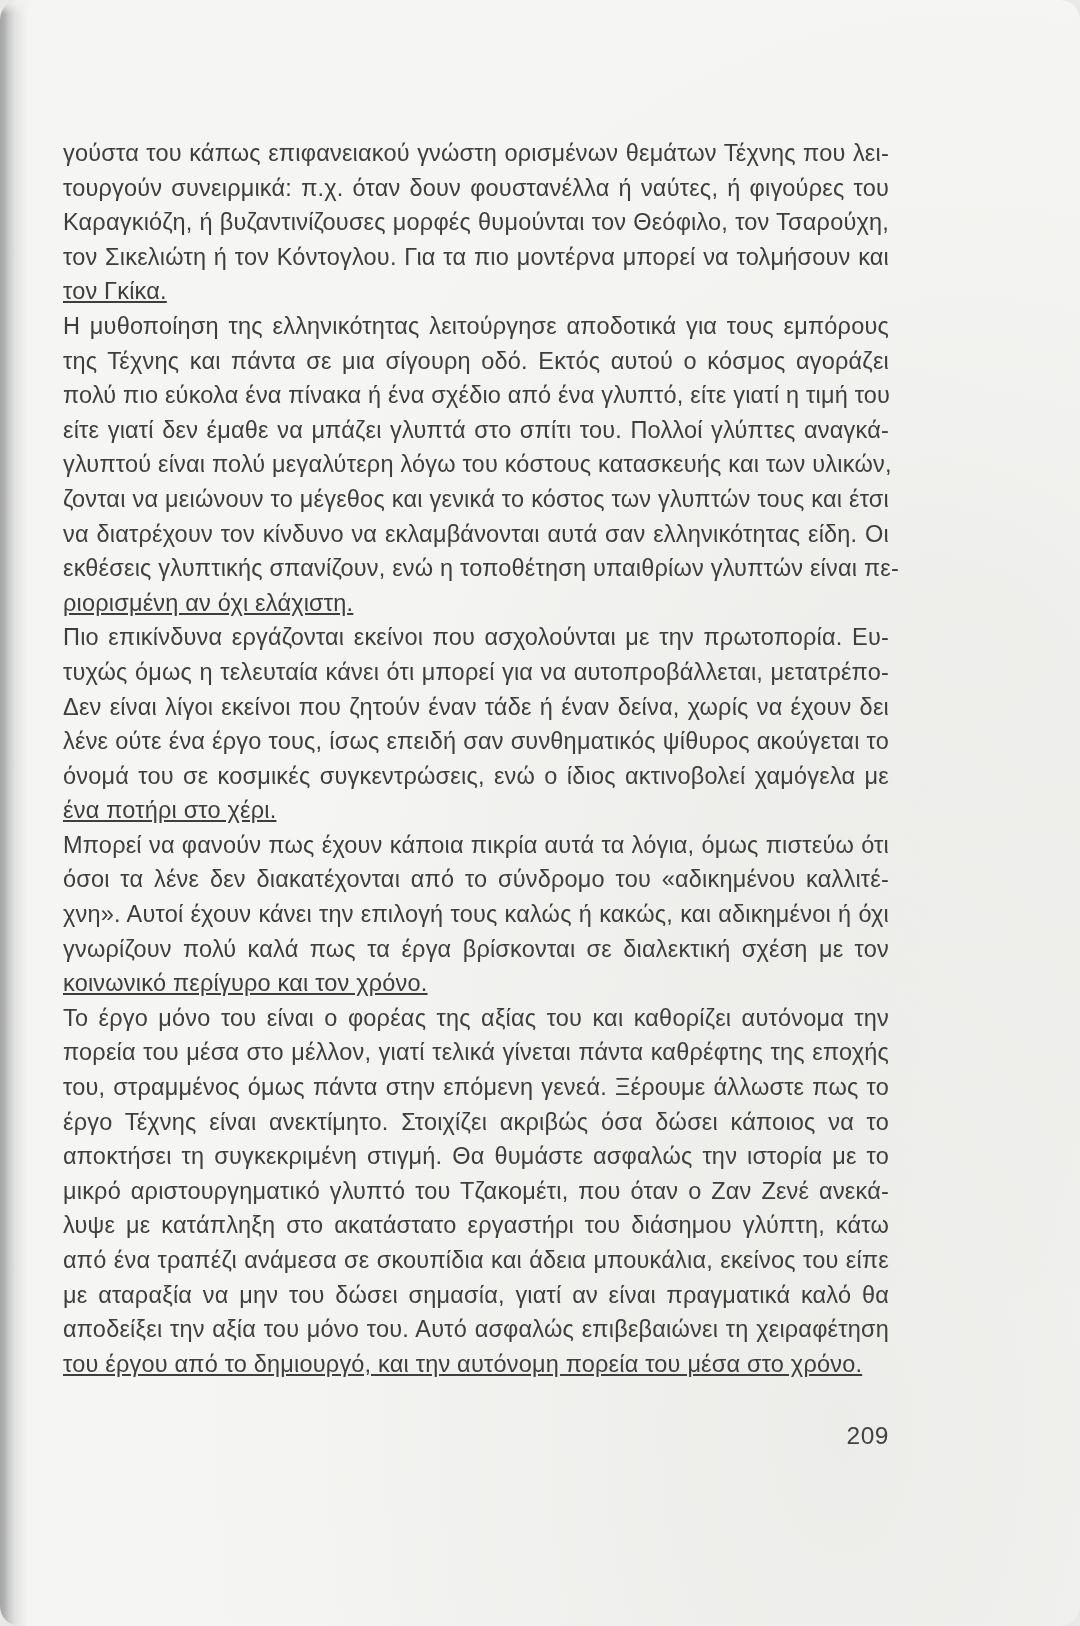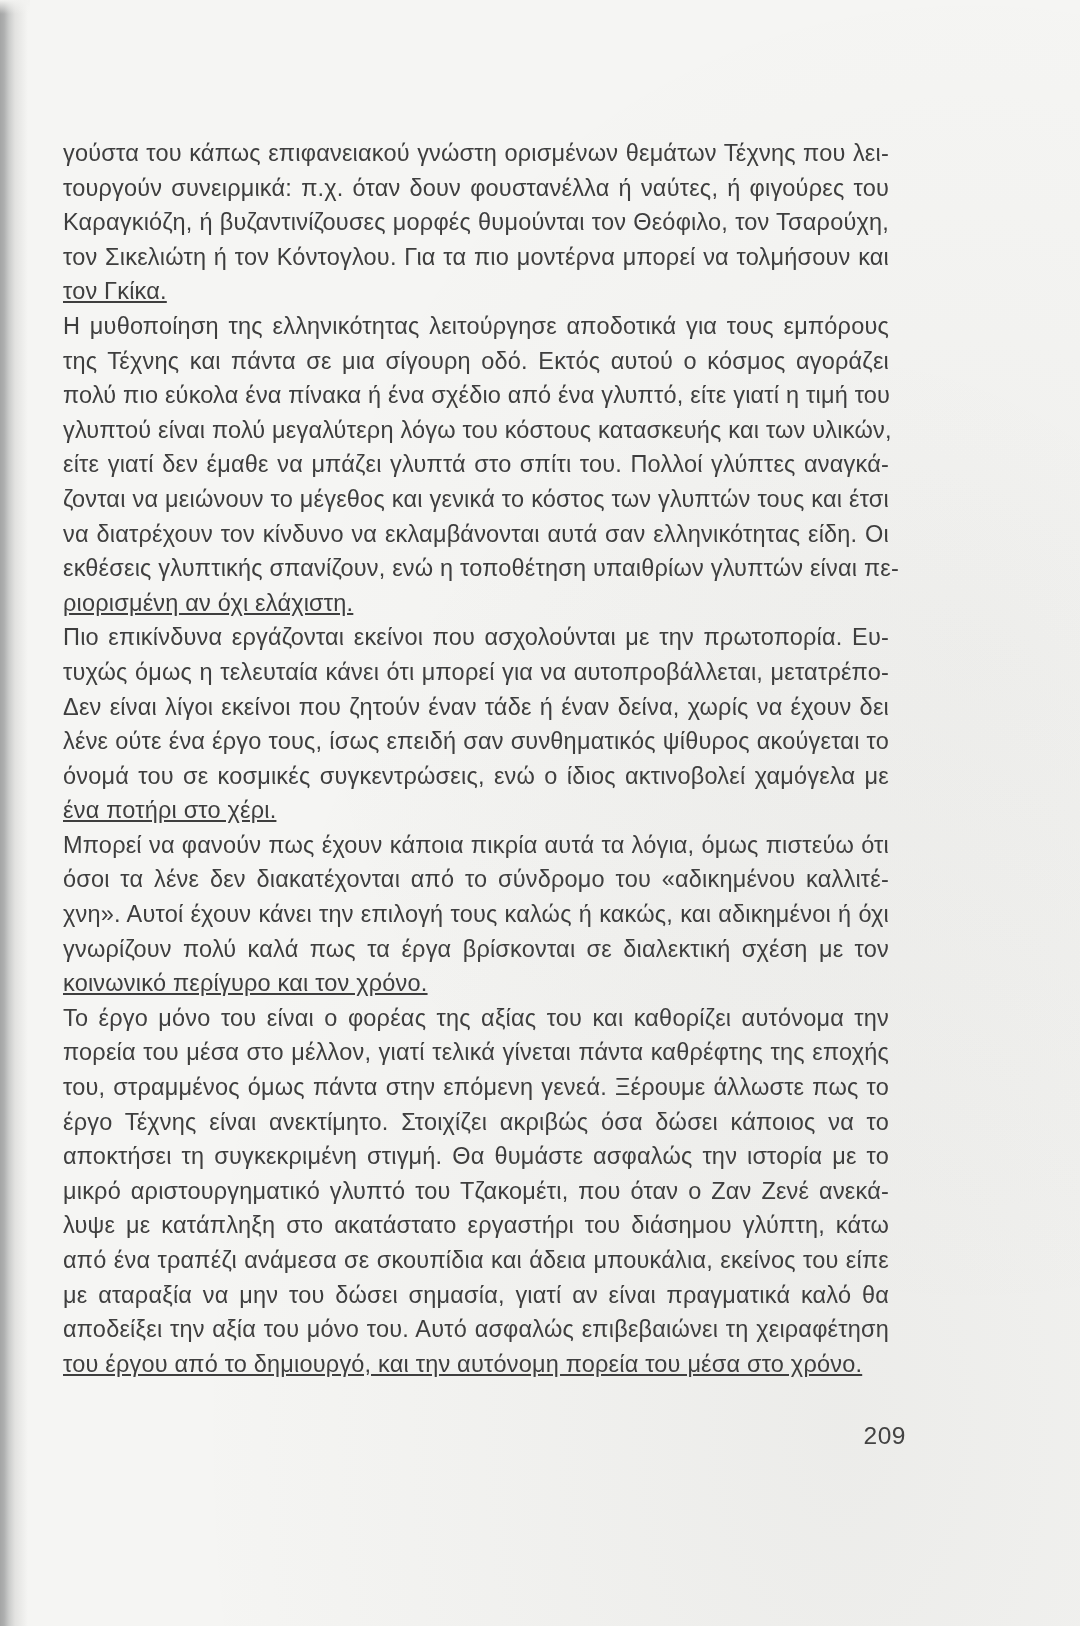--- a/index.html
+++ b/index.html
@@ -12,20 +12,21 @@
     width: 1080px;
     height: 1626px;
     margin: 0 auto;
     overflow: hidden;
     background:
       radial-gradient(ellipse at 78% 88%, rgba(70,70,62,0.05), rgba(70,70,62,0) 55%),
       radial-gradient(ellipse at 90% 40%, rgba(70,70,62,0.03), rgba(70,70,62,0) 50%),
       #f5f5f3;
     font-family: "Liberation Sans", "DejaVu Sans", sans-serif;
     color: #3e3e3e;
+    border-radius: 20px;
   }
   
   .edge-shadow {
     position: absolute;
     left: 0;
     top: 0;
     width: 28px;
     height: 100%;
     background: linear-gradient(to right,
       #a4a5a5 0px,
@@ -55,21 +56,21 @@
     text-align: justify;
     text-align-last: justify;
     white-space: nowrap;
   }
   .line.para-last {
     text-align-last: left;
     text-decoration: underline;
   }
   .page-number {
     position: absolute;
-    left: 80px;
+    left: 63px;
     top: 1419px;
     width: 826px;
     text-align: right;
     font-size: 24.5px;
     line-height: 34.6px;
     letter-spacing: 0.5px;
     color: #434343;
   }
 </style>
 </head>
@@ -80,22 +81,22 @@
   <div class="edge-fade-top"></div>
   <div class="text-block" id="text-block">
       <div class="line">γούστα του κάπως επιφανειακού γνώστη ορισμένων θεμάτων Τέχνης που λει-</div>
       <div class="line">τουργούν συνειρμικά: π.χ. όταν δουν φουστανέλλα ή ναύτες, ή φιγούρες του</div>
       <div class="line">Καραγκιόζη, ή βυζαντινίζουσες μορφές θυμούνται τον Θεόφιλο, τον Τσαρούχη,</div>
       <div class="line">τον Σικελιώτη ή τον Κόντογλου. Για τα πιο μοντέρνα  μπορεί να τολμήσουν και</div>
       <div class="line para-last">τον Γκίκα.</div>
       <div class="line">Η μυθοποίηση της ελληνικότητας λειτούργησε αποδοτικά για τους εμπόρους</div>
       <div class="line">της Τέχνης και πάντα σε μια σίγουρη οδό. Εκτός αυτού ο κόσμος αγοράζει</div>
       <div class="line">πολύ πιο εύκολα ένα πίνακα ή ένα σχέδιο από ένα γλυπτό, είτε γιατί η τιμή του</div>
+      <div class="line">είτε γιατί δεν έμαθε να μπάζει γλυπτά στο σπίτι του. Πολλοί γλύπτες αναγκά-</div>
       <div class="line">γλυπτού είναι πολύ μεγαλύτερη λόγω του κόστους κατασκευής και των υλικών,</div>
-      <div class="line">είτε γιατί δεν έμαθε να μπάζει γλυπτά στο σπίτι του. Πολλοί γλύπτες αναγκά-</div>
       <div class="line">ζονται να μειώνουν το μέγεθος  και γενικά το κόστος των γλυπτών τους και έτσι</div>
       <div class="line">να διατρέχουν τον κίνδυνο να εκλαμβάνονται αυτά σαν ελληνικότητας είδη. Οι</div>
       <div class="line">εκθέσεις γλυπτικής σπανίζουν, ενώ η τοποθέτηση υπαιθρίων γλυπτών είναι πε-</div>
       <div class="line para-last">ριορισμένη αν όχι ελάχιστη.</div>
       <div class="line">Πιο επικίνδυνα εργάζονται εκείνοι που ασχολούνται με την πρωτοπορία. Ευ-</div>
       <div class="line">τυχώς όμως η τελευταία κάνει ότι μπορεί για να αυτοπροβάλλεται, μετατρέπο-</div>
       <div class="line">Δεν είναι λίγοι εκείνοι που ζητούν έναν τάδε ή έναν δείνα, χωρίς να έχουν δει</div>
       <div class="line">λένε ούτε ένα έργο τους, ίσως επειδή σαν συνθηματικός ψίθυρος ακούγεται το</div>
       <div class="line">όνομά του σε κοσμικές συγκεντρώσεις, ενώ ο ίδιος ακτινοβολεί χαμόγελα με</div>
       <div class="line para-last">ένα ποτήρι στο χέρι.</div>

